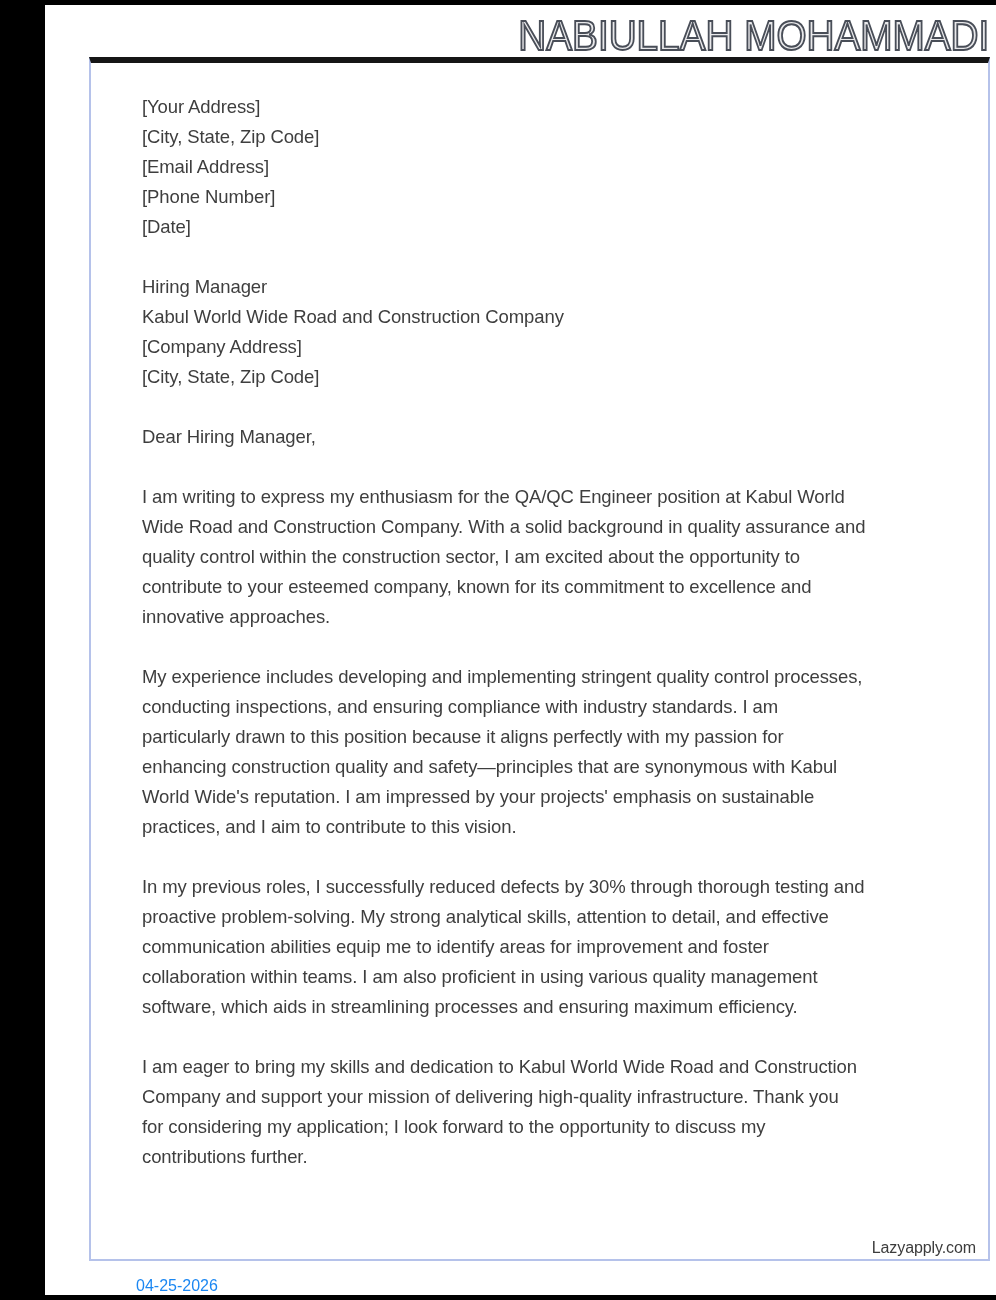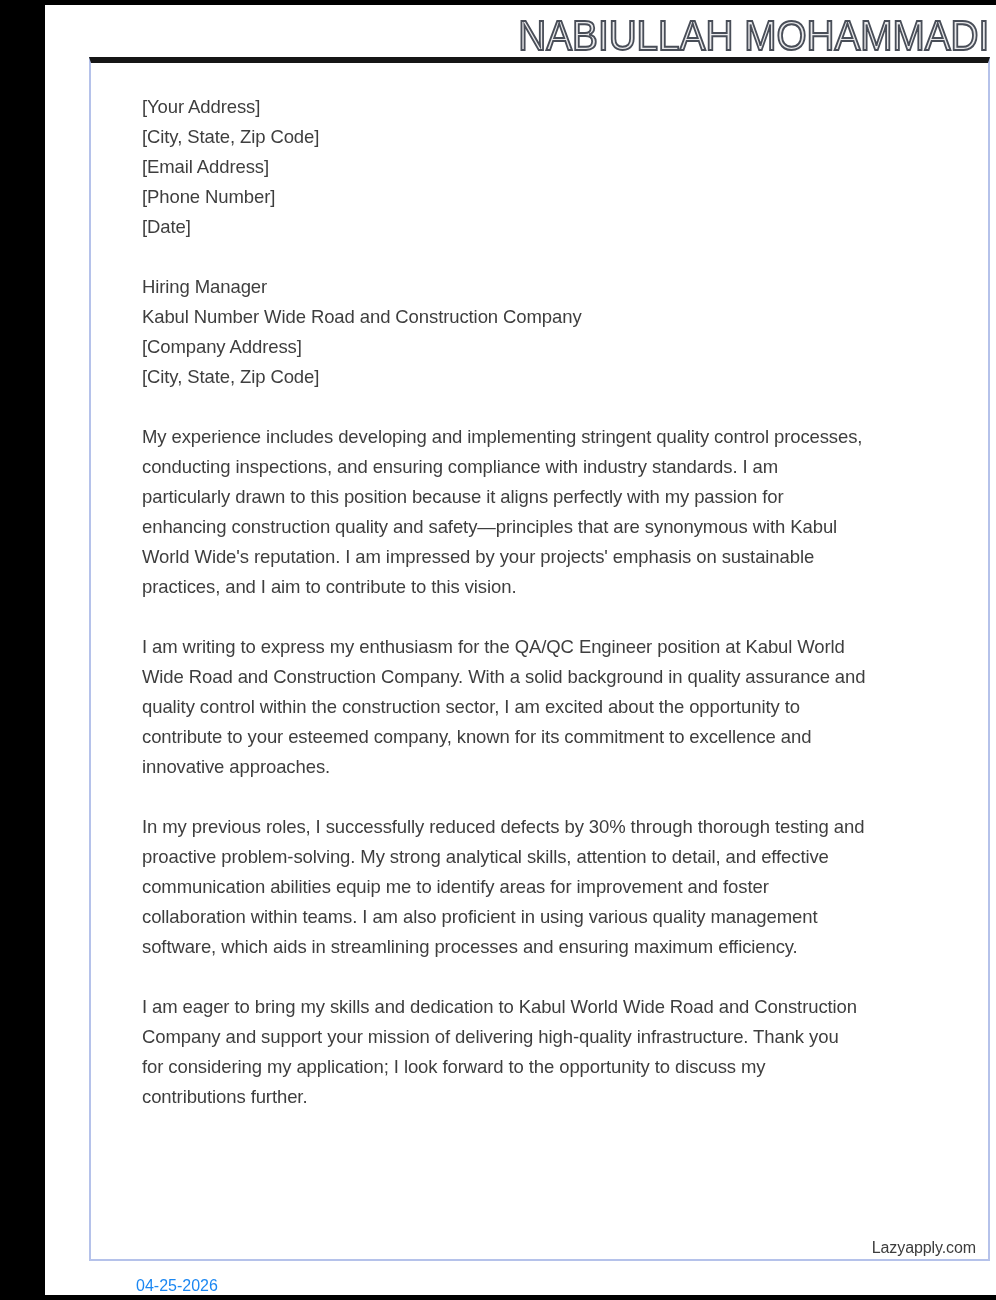--- a/index.html
+++ b/index.html
@@ -90,37 +90,38 @@
 
     <div class="page">
 
       <div class="block">[Your Address]
 [City, State, Zip Code]
 [Email Address]
 [Phone Number]
 [Date]</div>
 
       <div class="block">Hiring Manager
-Kabul Number Wide Road and Construction Company
+Kabul World Wide Road and Construction Company
 [Company Address]
 [City, State, Zip Code]</div>
 
+      <div class="block">Dear Hiring Manager,</div>
+
+      <div class="block">I am writing to express my enthusiasm for the QA/QC Engineer position at Kabul World
+Wide Road and Construction Company. With a solid background in quality assurance and
+quality control within the construction sector, I am excited about the opportunity to
+contribute to your esteemed company, known for its commitment to excellence and
+innovative approaches.</div>
 
       <div class="block">My experience includes developing and implementing stringent quality control processes,
 conducting inspections, and ensuring compliance with industry standards. I am
 particularly drawn to this position because it aligns perfectly with my passion for
 enhancing construction quality and safety—principles that are synonymous with Kabul
 World Wide's reputation. I am impressed by your projects' emphasis on sustainable
 practices, and I aim to contribute to this vision.</div>
-
-      <div class="block">I am writing to express my enthusiasm for the QA/QC Engineer position at Kabul World
-Wide Road and Construction Company. With a solid background in quality assurance and
-quality control within the construction sector, I am excited about the opportunity to
-contribute to your esteemed company, known for its commitment to excellence and
-innovative approaches.</div>
 
       <div class="block">In my previous roles, I successfully reduced defects by 30% through thorough testing and
 proactive problem-solving. My strong analytical skills, attention to detail, and effective
 communication abilities equip me to identify areas for improvement and foster
 collaboration within teams. I am also proficient in using various quality management
 software, which aids in streamlining processes and ensuring maximum efficiency.</div>
 
       <div class="block">I am eager to bring my skills and dedication to Kabul World Wide Road and Construction
 Company and support your mission of delivering high-quality infrastructure. Thank you
 for considering my application; I look forward to the opportunity to discuss my

